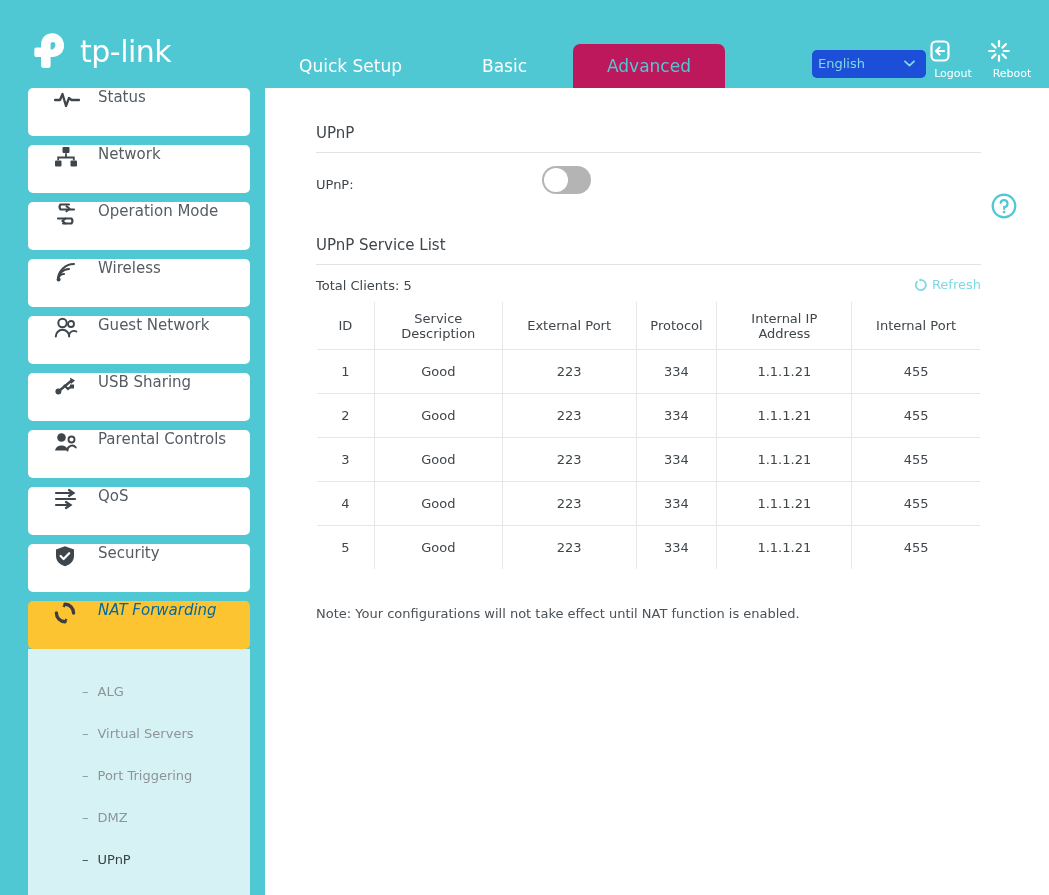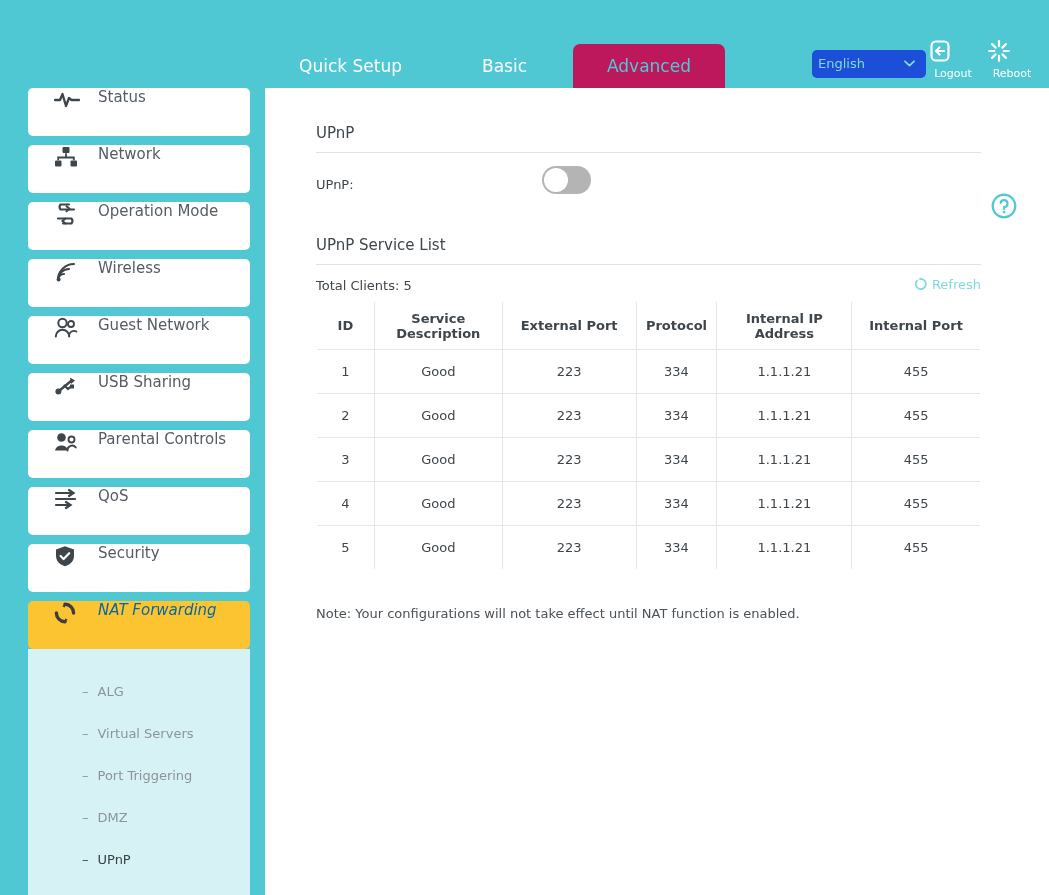--- a/index.html
+++ b/index.html
@@ -213,21 +213,21 @@
   #total-clients {
     position: absolute;
     left: 0; top: 4px;
     font-size: 13px;
     color: #3f464b;
   }
   #refresh-btn {
     position: absolute;
     right: 0; top: 3px;
     display: flex;
-    align-items: flex-start;
+    align-items: center;
     gap: 4px;
     color: #7fd9e2;
     font-size: 13px;
     cursor: pointer;
   }
 
   
   #svc-table {
     position: absolute;
     left: 51px; top: 213px;
@@ -239,21 +239,21 @@
     font-size: 13px;
     color: #3f464b;
   }
   #svc-table th, #svc-table td {
     border: 1px solid #e6e6e6;
     text-align: center;
     font-weight: 400;
     height: 44px;
     padding: 0 6px;
   }
-  #svc-table th { height: 48px; font-weight: bold; }
+  #svc-table th { height: 48px; }
   #svc-table tr:last-child td { border-bottom: none; }
   #svc-table th:first-child, #svc-table td:first-child { border-left: none; }
   #svc-table th:last-child, #svc-table td:last-child { border-right: none; }
   #svc-table thead th { border-top: none; }
   .col-id { width: 58px; }
   .col-desc { width: 128px; }
   .col-ext { width: 134px; }
   .col-proto { width: 81px; }
   .col-ip { width: 135px; }
   .col-int { width: 129px; }
@@ -263,20 +263,26 @@
     left: 51px; top: 518px;
     font-size: 13px;
     color: #4a5157;
   }
 </style>
 </head>
 <body>
 
 <div id="header">
 
+  <div id="logo">
+    <svg class="mark" viewBox="0 0 44 44">
+      <path fill="#ffffff" d="M24.5 3.2c-6.6 0-11.4 4.6-11.4 11.2v3.2H8.4c-1.2 0-2.1.9-2.1 2.1v5.2c0 1.2.9 2.1 2.1 2.1h4.7v8.8c0 1.2.9 2.1 2.1 2.1h5.3c1.2 0 2.1-.9 2.1-2.1v-8.8h1.9c6.6 0 11.6-4.8 11.6-11.4S31.1 3.2 24.5 3.2zm-.6 16.3h-1.3v-5.3c0-1.3 1-2.3 2.3-2.3 1.4 0 2.5 1.1 2.5 2.6 0 2.8-1.5 5-3.5 5z"></path>
+    </svg>
+    <span class="wordmark">tp-link</span>
+  </div>
 
   <div id="topnav">
     <div class="topnav-item">Quick Setup</div>
     <div class="topnav-item">Basic</div>
     <div class="topnav-item active">Advanced</div>
   </div>
 
   <div id="lang-select">
     <span>English</span>
     <svg class="chev" viewBox="0 0 11 7">

